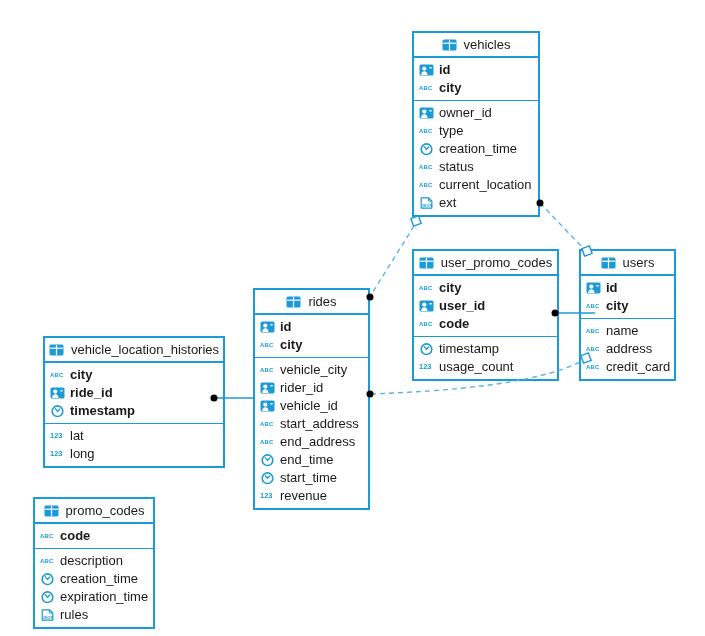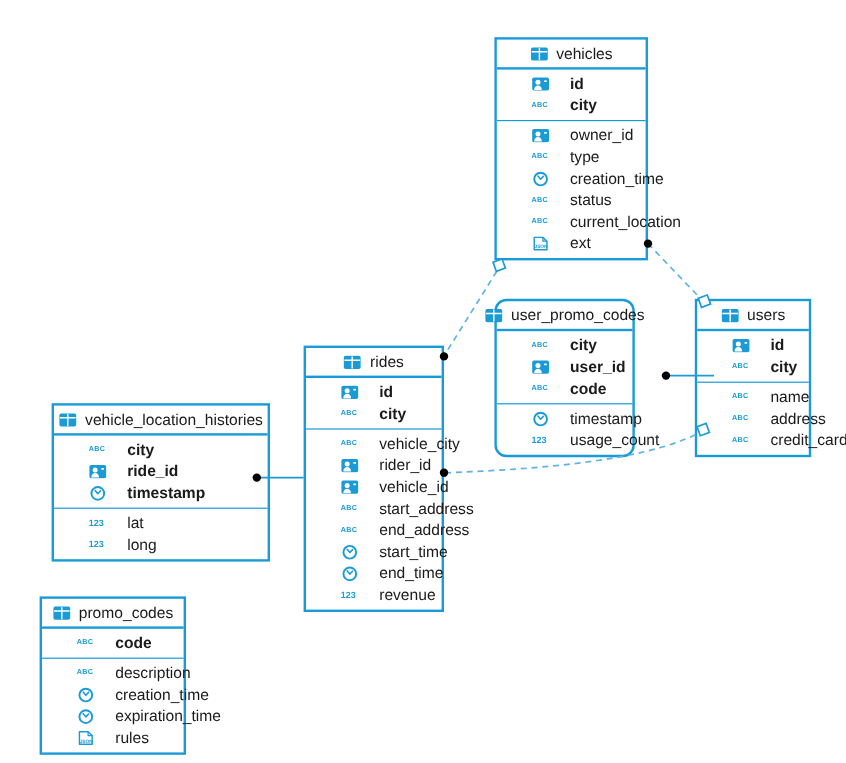--- a/index.html
+++ b/index.html
@@ -32,24 +32,23 @@
     display:flex;align-items:center;justify-content:center;
     gap:5px;
     font-weight:500;
     white-space:nowrap;
   }
   .sect{padding:3px 0;}
   .sect.body{border-top:1.5px solid var(--accent);}
   .frow{
     height:18px;
     display:flex;align-items:center;
-    gap:15px;
+    gap:3px;
     padding:0 4px 0 5px;
     white-space:nowrap;
-    margin-left:24px;
   }
   .frow.key .flabel{font-weight:700;}
   .icon{
     width:17px;min-width:17px;
     display:inline-flex;align-items:flex-start;justify-content:flex-start;
     color:var(--accent);
   }
   .ticon{
     font-size:6px;
     font-weight:800;
@@ -143,21 +142,21 @@
             <svg width="15" height="14" viewBox="0 0 15 14">
               <path d="M2.2 1.8 h7.2 l3.4 3.2 v7.2 h-10.6 z" fill="none" stroke="currentColor" stroke-width="1.2" stroke-linejoin="round"></path>
               <path d="M9.4 1.8 v3.2 h3.4" fill="none" stroke="currentColor" stroke-width="1" stroke-linejoin="round"></path>
               <text x="2.4" y="10.9" font-size="4" font-weight="700" fill="currentColor" font-family="Liberation Sans, sans-serif">JSON</text>
             </svg>
           </span>
           <span class="flabel">ext</span>
         </div>
       </div>
     </div>
-    <div class="tbox" style="left: 412px; top: 249px; width: 117px; border-radius: 10px;">
+    <div class="tbox" style="left: 412px; top: 249px; width: 147px;">
       <div class="thead">
         <span class="icon">
           <svg width="15" height="12" viewBox="0 0 15 12">
             <rect x="0.5" y="0.5" width="14" height="11" rx="1.5" fill="currentColor"></rect>
             <line x1="1" y1="4.2" x2="14" y2="4.2" stroke="#fff" stroke-width="1.2"></line>
             <line x1="7.5" y1="1" x2="7.5" y2="11" stroke="#fff" stroke-width="1.2"></line>
           </svg>
         </span>
         <span class="tname">user_promo_codes</span>
       </div>
@@ -326,30 +325,30 @@
           </span>
           <span class="flabel">end_address</span>
         </div>
         <div class="frow">
           <span class="icon">
             <svg width="15" height="14" viewBox="0 0 15 14">
               <circle cx="7.5" cy="7.2" r="5.3" fill="none" stroke="currentColor" stroke-width="1.6"></circle>
               <path d="M7.5 7.4 L5.3 4.7 M7.5 7.4 L9.8 5" stroke="currentColor" stroke-width="1.3" fill="none" stroke-linecap="round"></path>
             </svg>
           </span>
+          <span class="flabel">end_time</span>
+        </div>
+        <div class="frow">
+          <span class="icon">
+            <svg width="15" height="14" viewBox="0 0 15 14">
+              <circle cx="7.5" cy="7.2" r="5.3" fill="none" stroke="currentColor" stroke-width="1.6"></circle>
+              <path d="M7.5 7.4 L5.3 4.7 M7.5 7.4 L9.8 5" stroke="currentColor" stroke-width="1.3" fill="none" stroke-linecap="round"></path>
+            </svg>
+          </span>
           <span class="flabel">start_time</span>
-        </div>
-        <div class="frow">
-          <span class="icon">
-            <svg width="15" height="14" viewBox="0 0 15 14">
-              <circle cx="7.5" cy="7.2" r="5.3" fill="none" stroke="currentColor" stroke-width="1.6"></circle>
-              <path d="M7.5 7.4 L5.3 4.7 M7.5 7.4 L9.8 5" stroke="currentColor" stroke-width="1.3" fill="none" stroke-linecap="round"></path>
-            </svg>
-          </span>
-          <span class="flabel">end_time</span>
         </div>
         <div class="frow">
           <span class="icon">
             <span class="ticon num">123</span>
           </span>
           <span class="flabel">revenue</span>
         </div>
       </div>
     </div>
     <div class="tbox" style="left: 43px; top: 336px; width: 182px;">

